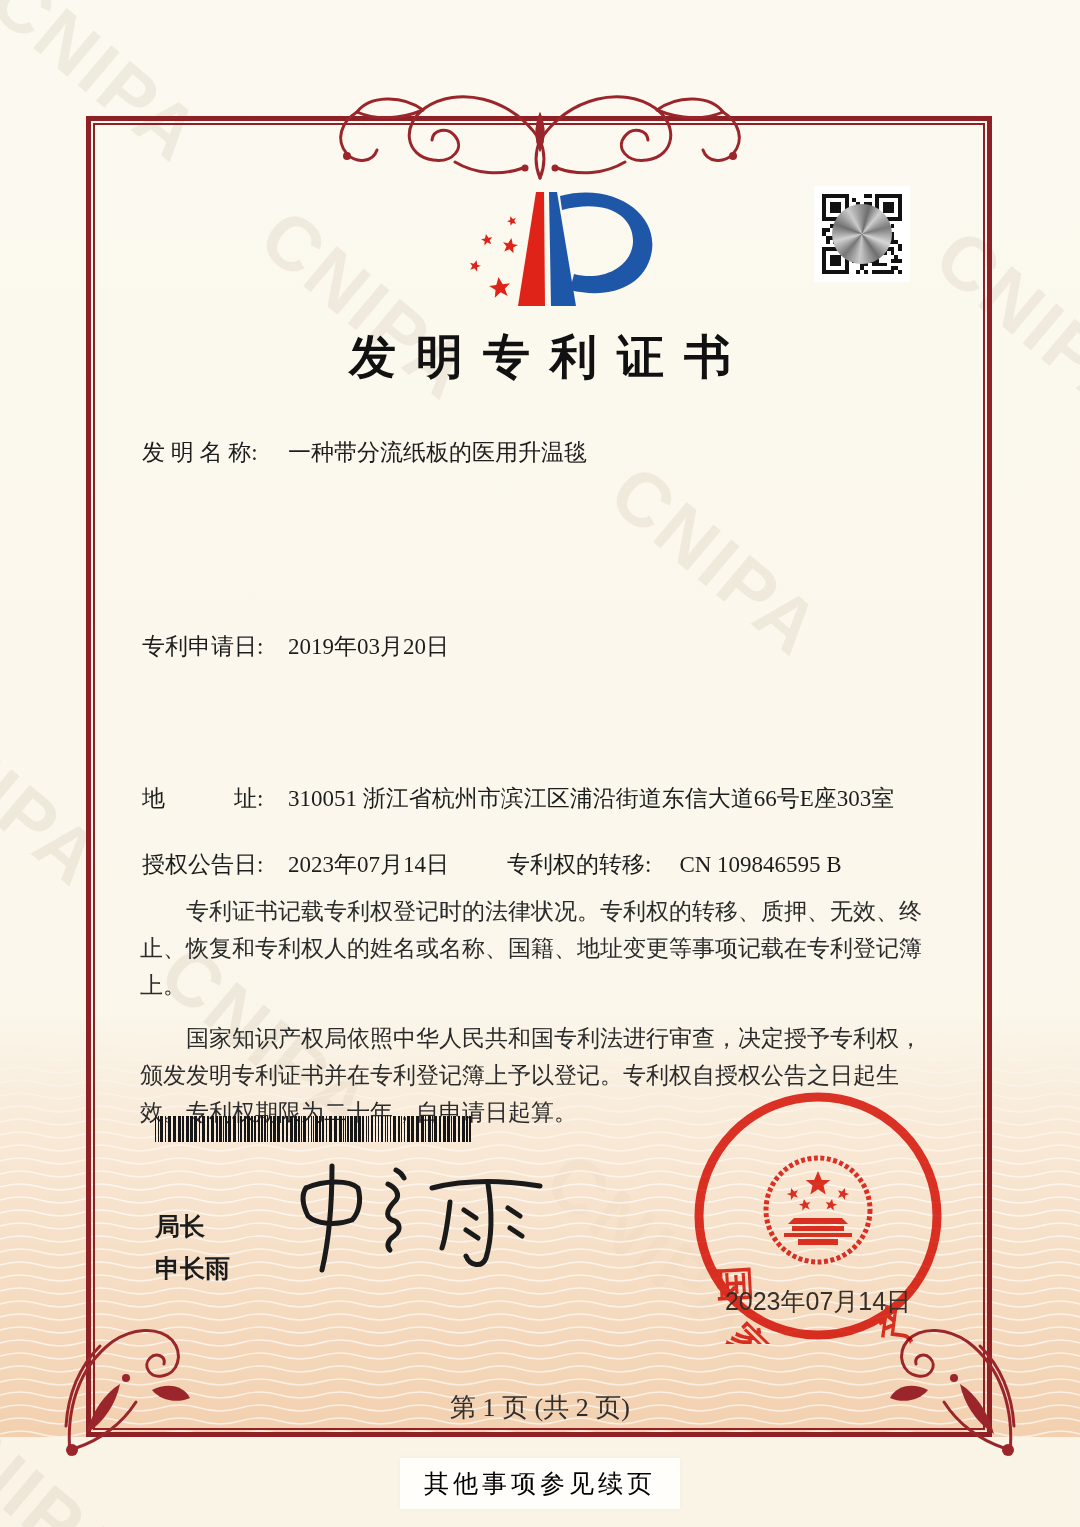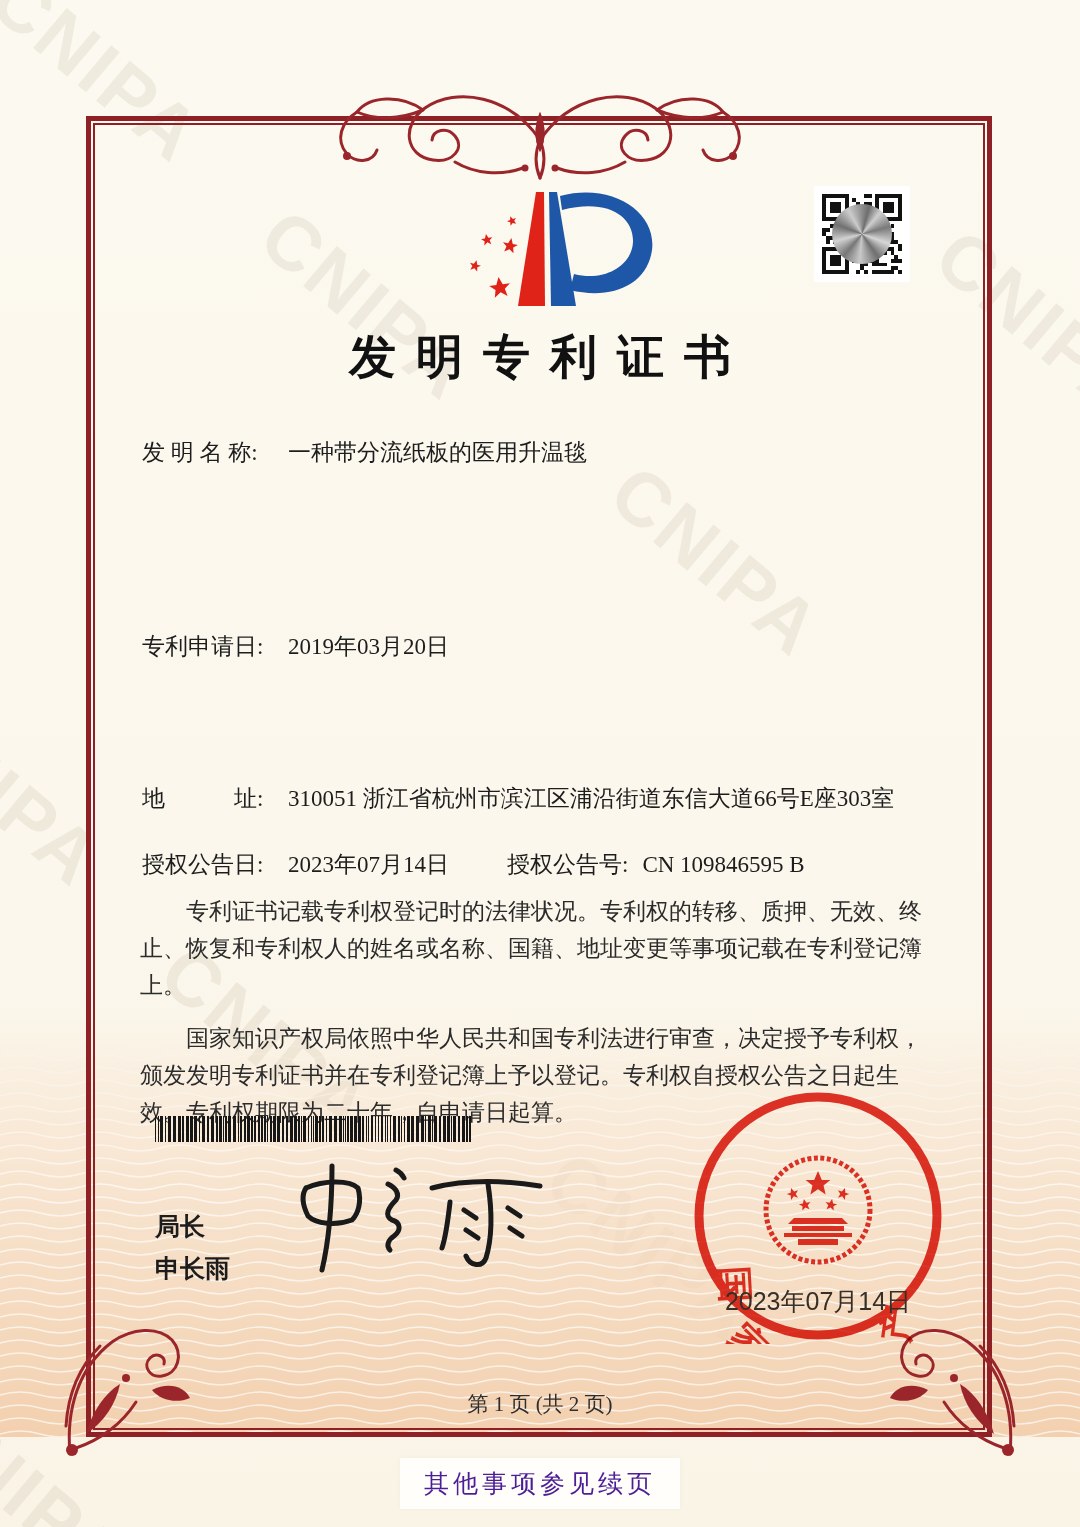--- a/index.html
+++ b/index.html
@@ -48,23 +48,23 @@
   .barcode div{background:#161616;}
   
   .signer-title{position:absolute;left:155px;top:1210px;font-family:"Liberation Sans","DejaVu Sans",sans-serif;
       font-weight:600;font-size:25px;color:#1c1c1c;}
   .signer-name{position:absolute;left:155px;top:1252px;font-family:"Liberation Sans","DejaVu Sans",sans-serif;
       font-weight:600;font-size:25px;color:#1c1c1c;}
   .signature{position:absolute;left:292px;top:1158px;}
   
   .seal{position:absolute;left:690px;top:1088px;width:256px;height:256px;mix-blend-mode:multiply;opacity:.95;}
   
-  .page-indicator{position:absolute;left:0;top:1390px;width:100%;text-align:center;font-size:21px;color:#2e2e2e;}
+  .page-indicator{position:absolute;left:0;top:1390px;width:100%;text-align:center;font-size:26px;color:#2e2e2e;}
   .continuation{position:absolute;left:50%;top:1458px;transform:translateX(-50%);
-      background:#fffefa;padding:9px 24px;font-size:25px;letter-spacing:4px;color:#4c1d95;box-shadow:0 0 6px rgba(0,0,0,0.03);}
+      background:#fffefa;padding:9px 24px;font-size:25px;letter-spacing:4px;color:#000000;box-shadow:0 0 6px rgba(0,0,0,0.03);}
 </style>
 </head>
 <body>
 
 <div class="page">
 
   <span class="wm" style="left:30px;top:-46px">CNIPA</span>
   <span class="wm" style="left:300px;top:192px">CNIPA</span>
   <span class="wm" style="left:975px;top:212px">CNIPA</span>
   <span class="wm" style="left:650px;top:448px">CNIPA</span>
@@ -304,21 +304,21 @@
   <div class="field-row" style="top:436px">
     <span class="flabel">发 明 名 称:</span><span class="fvalue">一种带分流纸板的医用升温毯</span>
   </div>
   <div class="field-row" style="top:630px">
     <span class="flabel">专利申请日:</span><span class="fvalue">2019年03月20日</span>
   </div>
   <div class="field-row" style="top:782px">
     <span class="flabel">地　　　址:</span><span class="fvalue" style="width:648px">310051 浙江省杭州市滨江区浦沿街道东信大道66号E座303室</span>
   </div>
   <div class="field-row" style="top:848px">
-    <span class="flabel">授权公告日:</span><span class="fvalue">2023年07月14日</span><span class="fvalue pair2">授权公告号:</span><span class="fvalue" style="margin-left:14px">CN 109846595 B</span>
+    <span class="flabel">授权公告日:</span><span class="fvalue">2023年07月14日</span><span class="fvalue pair2">专利权的转移:</span><span class="fvalue" style="margin-left:28px">CN 109846595 B</span>
   </div>
 
   <div class="legal">
     <p>专利证书记载专利权登记时的法律状况。专利权的转移、质押、无效、终止、恢复和专利权人的姓名或名称、国籍、地址变更等事项记载在专利登记簿上。</p>
     <p>国家知识产权局依照中华人民共和国专利法进行审查，决定授予专利权，颁发发明专利证书并在专利登记簿上予以登记。专利权自授权公告之日起生效。专利权期限为二十年，自申请日起算。</p>
   </div>
 
   <div class="barcode" id="barcode">
       <div style="width: 1px; margin-right: 2px;"></div>
       <div style="width: 1px; margin-right: 1px;"></div>

